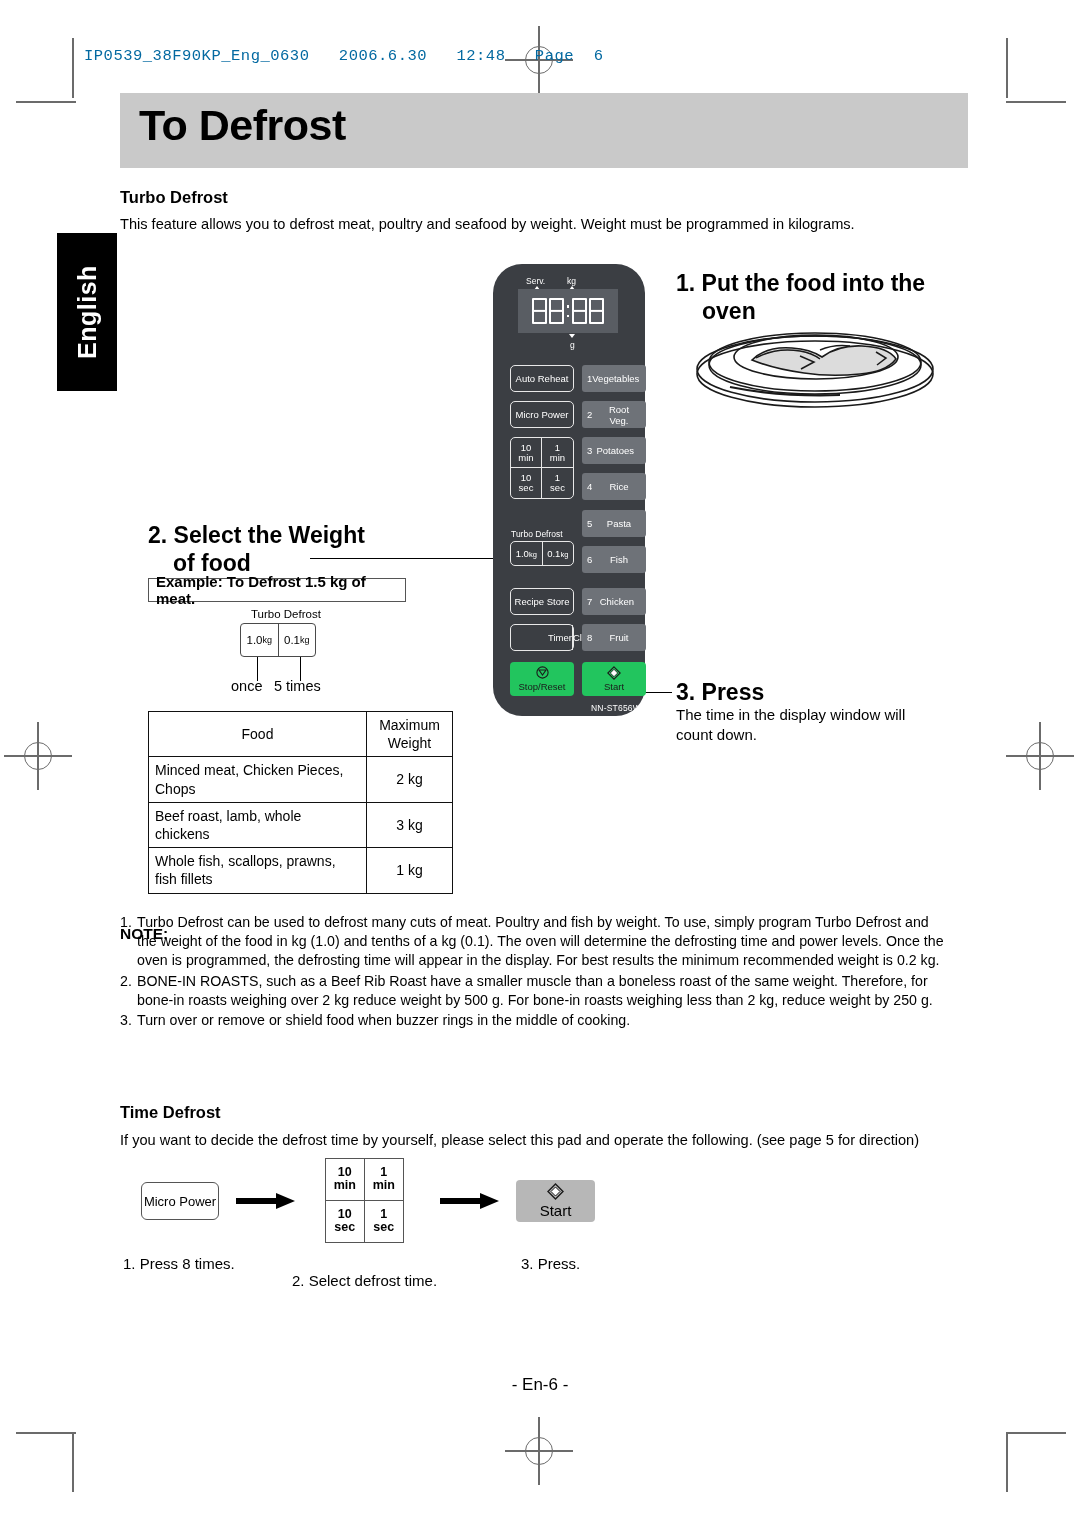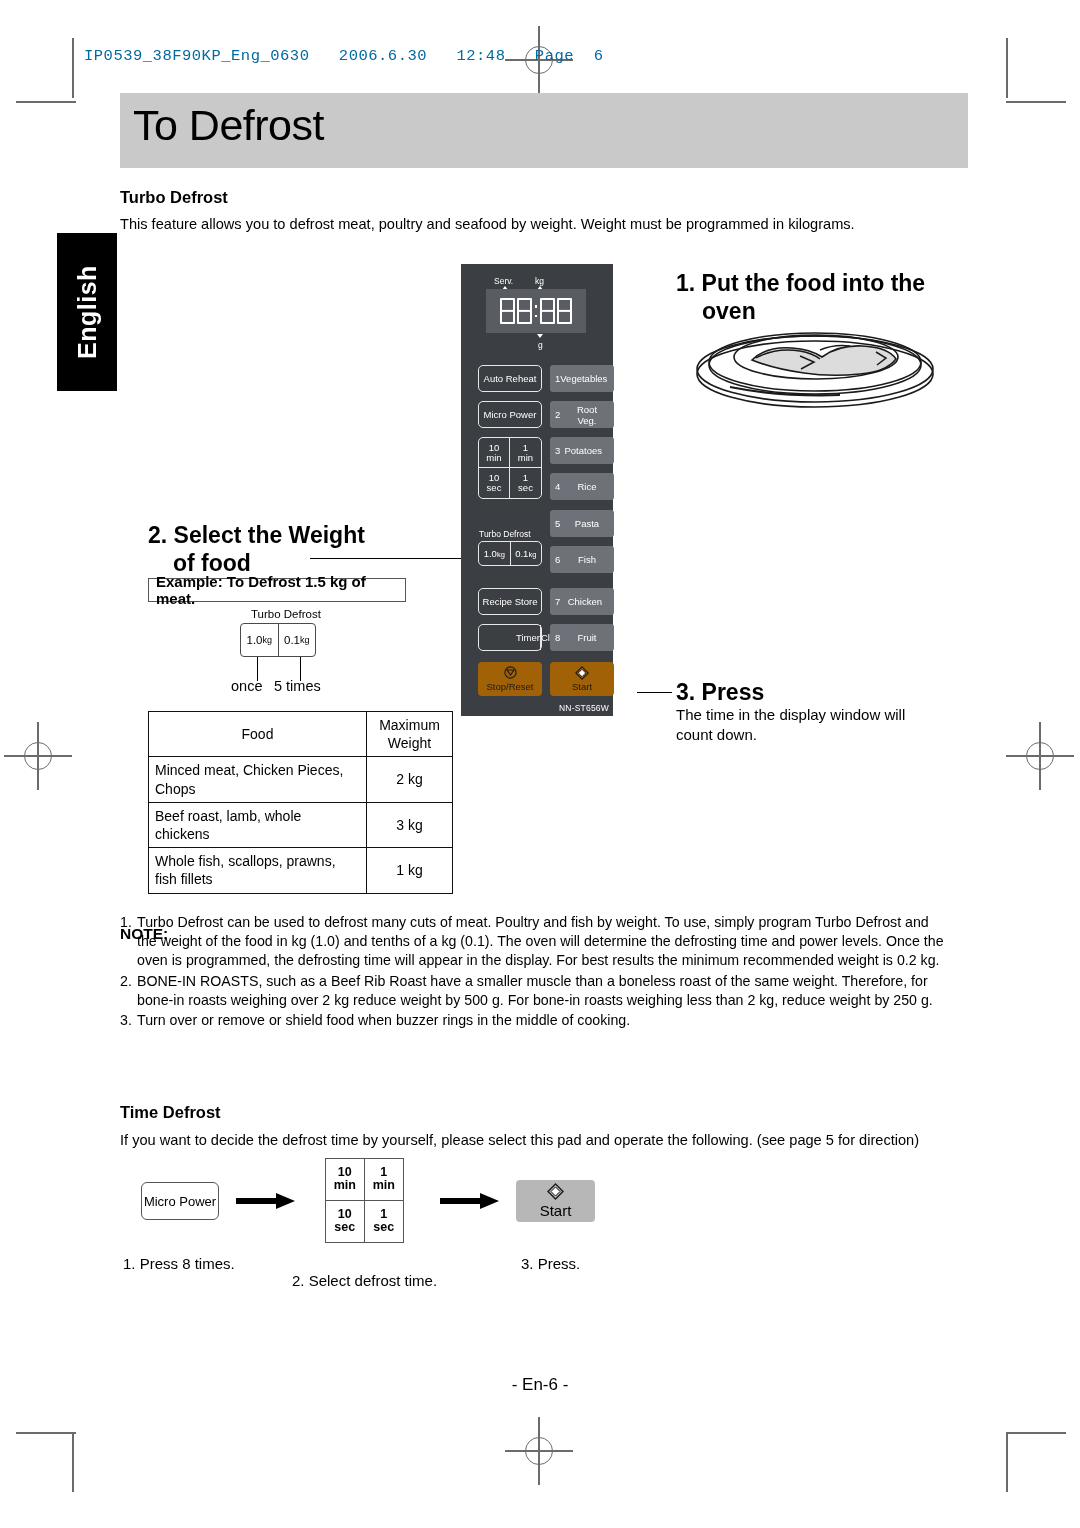--- a/index.html
+++ b/index.html
@@ -48,22 +48,22 @@
     color: #fff; font-size: 25px; font-weight: bold;
     letter-spacing: .5px; white-space: nowrap;
   }
 
   
   .title-band {
     position: absolute; left: 120px; top: 93px;
     width: 848px; height: 75px; background: #c9c9c9;
   }
   .title-band h1 {
-    margin: 0; position: absolute; left: 13px; top: 8px;
-    font-size: 43px; font-weight: normal; letter-spacing: -.5px;
+    margin: 0; position: absolute; left: 19px; top: 8px;
+    font-size: 43px; font-weight: bold; letter-spacing: -.5px;
   }
 
   
   .h-sub {
     position: absolute; font-size: 16.5px; font-weight: bold;
   }
   .body-text {
     position: absolute; font-size: 14.6px; line-height: 1.35;
   }
   .step-head {
@@ -154,23 +154,24 @@
   .pad-start {
     background: #b7b7b7; border-radius: 4px;
     display: flex; flex-direction: column; align-items: center;
     justify-content: center; font-size: 15px;
   }
   .arrow { position: absolute; }
   .caption { position: absolute; font-size: 15px; }
 
   
   .panel {
-    position: absolute; left: 461px; top: 264px;
+    position: absolute; left: 493px; top: 264px;
     width: 152px; height: 452px;
     background: #3b3e43;
+    border-radius: 29px;
   }
   .panel .display {
     position: absolute; left: 25px; top: 25px;
     width: 100px; height: 44px; background: #595d63;
     display: flex; align-items: center; justify-content: center;
   }
   .seg { display: flex; align-items: center; gap: 2px; }
   .digit {
     width: 15px; height: 26px;
     border: 2.2px solid #ffffff; box-sizing: border-box;
@@ -216,21 +217,21 @@
 
   .btn-f {
     position: absolute; background: #6e7278; border-radius: 3px;
     color: #fff; font-size: 9.5px;
     display: flex; align-items: center; box-sizing: border-box;
   }
   .btn-f .n { width: 17px; text-align: left; padding-left: 5px; }
   .btn-f .t { flex: 1; text-align: center; padding-right: 12px; }
 
   .btn-act {
-    position: absolute; background: #a16207; border-radius: 4px;
+    position: absolute; background: #22c55e; border-radius: 4px;
     color: #1b1b1b; display: flex; flex-direction: column;
     align-items: center; justify-content: center;
     font-size: 9.5px; box-sizing: border-box;
   }
   .panel-model {
     position: absolute; right: 4px; bottom: 3px;
     color: #fff; font-size: 8.5px; letter-spacing: .2px;
   }
   .turbo-frame {
     position: absolute; color: #fff; font-size: 8.5px;

